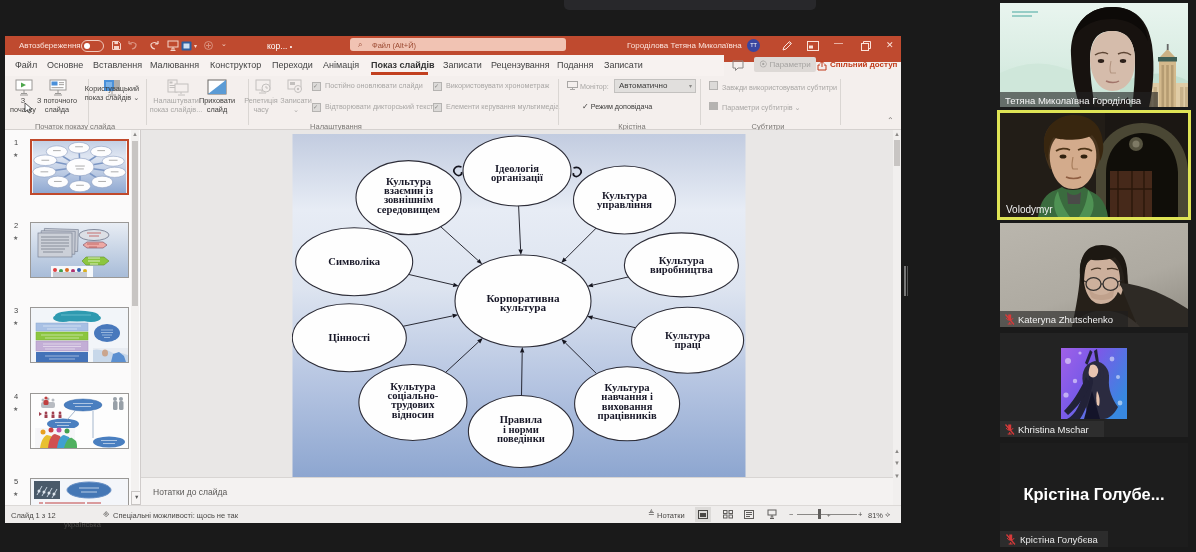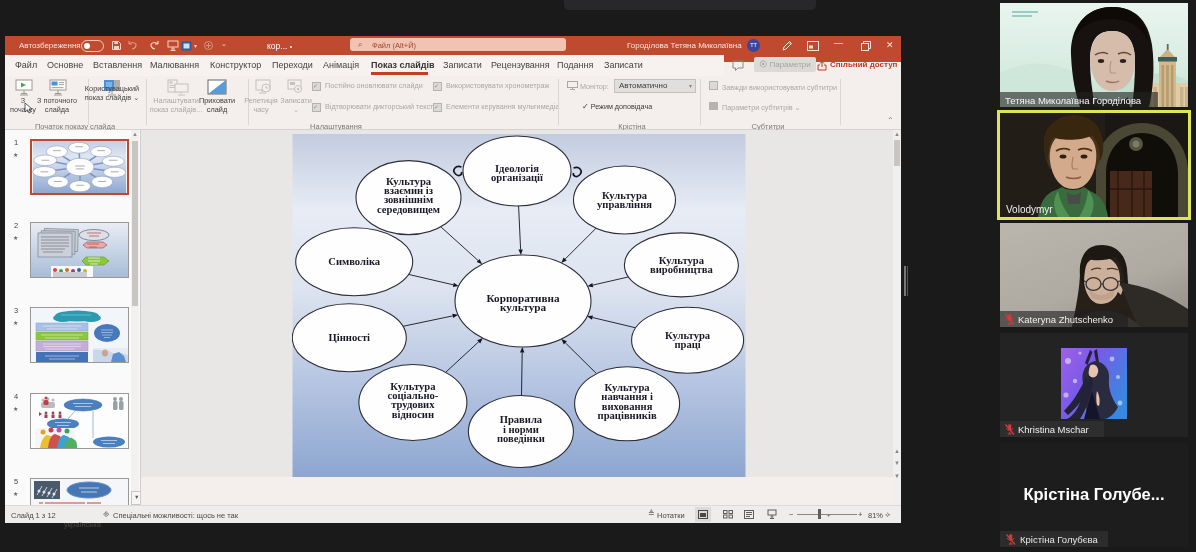--- a/index.html
+++ b/index.html
@@ -440,20 +440,23 @@
       <text x="56.8" y="206.5">Цінності</text>
       <text x="395.1" y="204.7">Культура<tspan x="395.1" dy="9.4">праці</tspan></text>
       <text x="120.4" y="255.5">Культура<tspan x="120.4" dy="9.4">соціально-</tspan><tspan x="120.4" dy="9.4">трудових</tspan><tspan x="120.4" dy="9.4">відносин</tspan></text>
       <text x="228.4" y="289.3">Правила<tspan x="228.4" dy="9.4">і норми</tspan><tspan x="228.4" dy="9.4">поведінки</tspan></text>
       <text x="334.6" y="256.8">Культура<tspan x="334.6" dy="9.4">навчання і</tspan><tspan x="334.6" dy="9.4">виховання</tspan><tspan x="334.6" dy="9.4">працівників</tspan></text>
       <text x="230.5" y="167.8" font-size="11.2px">Корпоративна<tspan x="230.5" dy="9.6">культура</tspan></text>
     </g>
    </svg>
   </div>
 
+  <div class="abs" id="notes">
+      <span style="position:absolute;left:12px;top:9px">Нотатки до слайда</span>
+    </div>
 
   <div class="abs" id="status">
     <span class="abs" style="left:6px;top:5px">Слайд 1 з 12</span>
     <span class="abs" style="left:59px;top:14px">українська</span>
     <span class="abs" style="left:98px;top:4px;font-size:8px">🞜</span>
     <span class="abs" style="left:108px;top:5px">Спеціальні можливості: щось не так</span>
     <span class="abs" style="left:643px;top:3px;font-size:8px;color:#605e5c">≜</span>
     <span class="abs" style="left:652px;top:5px">Нотатки</span>
     <span class="abs" style="left:690px;top:1px;width:16px;height:15px;background:#dcdad8"></span>
     <svg class="abs" style="left:693px;top:4px" width="10" height="9" viewBox="0 0 10 9">

